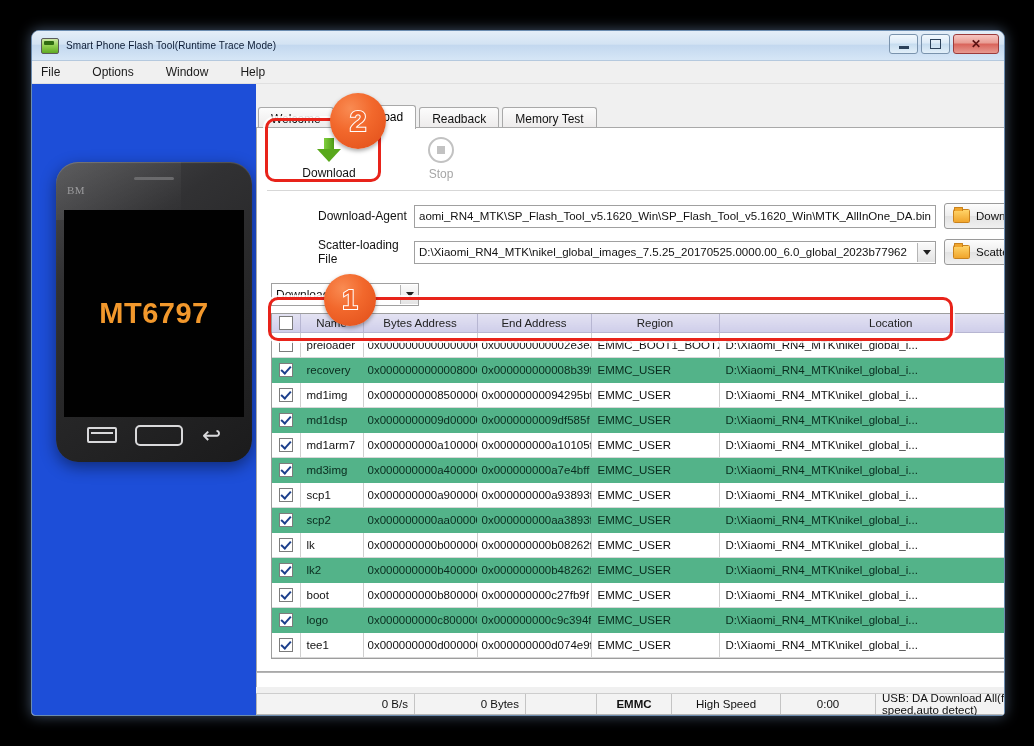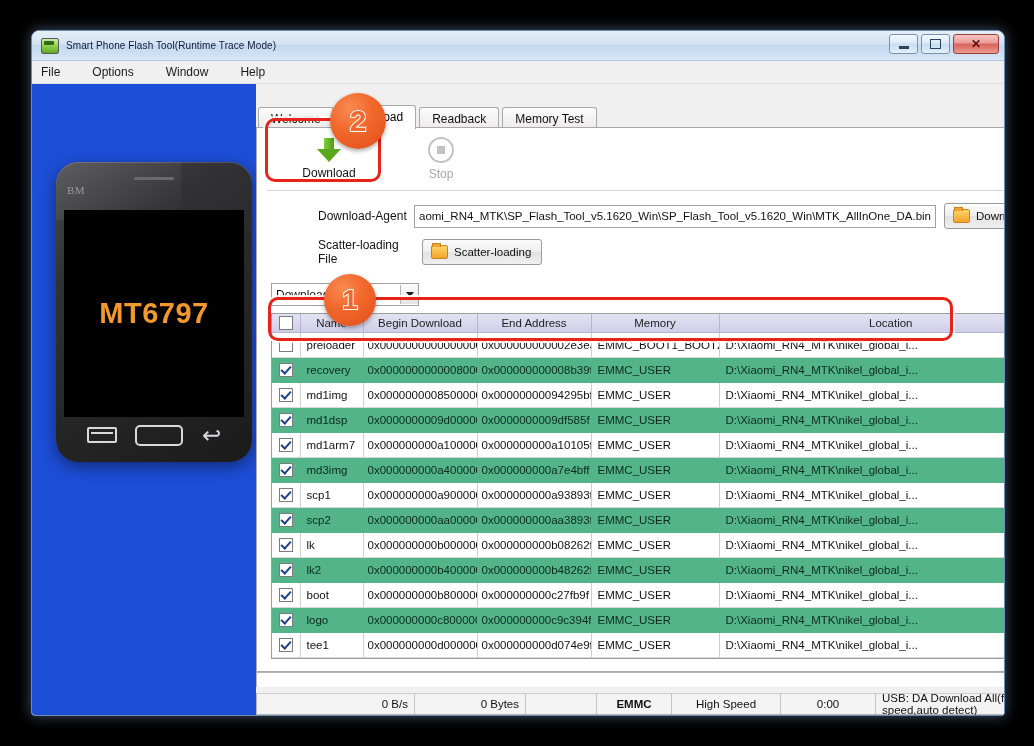--- a/index.html
+++ b/index.html
@@ -392,20 +392,24 @@
             <div class="frow">
               <div class="flabel">Download-Agent</div>
               <div class="textbox">aomi_RN4_MTK\SP_Flash_Tool_v5.1620_Win\SP_Flash_Tool_v5.1620_Win\MTK_AllInOne_DA.bin</div>
               <div class="browsebtn">
                 <span class="folder-icon"></span>
                 <span>Download Agent</span>
               </div>
             </div>
             <div class="frow">
               <div class="flabel">Scatter-loading File</div>
+              <div class="textbox combo">
+                <span>D:\Xiaomi_RN4_MTK\nikel_global_images_7.5.25_20170525.0000.00_6.0_global_2023b77962</span>
+                <span class="combo-arrow"></span>
+              </div>
               <div class="browsebtn">
                 <span class="folder-icon"></span>
                 <span>Scatter-loading</span>
               </div>
             </div>
           </div>
 
           <div class="mode-row">
             <div class="modebox">
               <span>Download Only</span>
@@ -423,23 +427,23 @@
                   <col style="width:114px">
                     <col style="width:128px">
                     <col style="width:">
                 </colgroup>
                 <thead>
                   <tr>
                     <th>
                       <span class="chk"></span>
                     </th>
                     <th>Name</th>
-                    <th>Begin Download</th>
+                    <th>Bytes Address</th>
                     <th>End Address</th>
-                    <th>Memory</th>
+                    <th>Region</th>
                     <th>Location</th>
                   </tr>
                 </thead>
                 <tbody id="tbody">
                     <tr>
                       <td class="c-chk"><span class="chk"></span></td>
                       <td class="c-name">preloader</td>
                       <td class="c-addr">0x0000000000000000</td>
                       <td class="c-end">0x000000000002e3e3</td>
                       <td class="c-region">EMMC_BOOT1_BOOT2</td>

